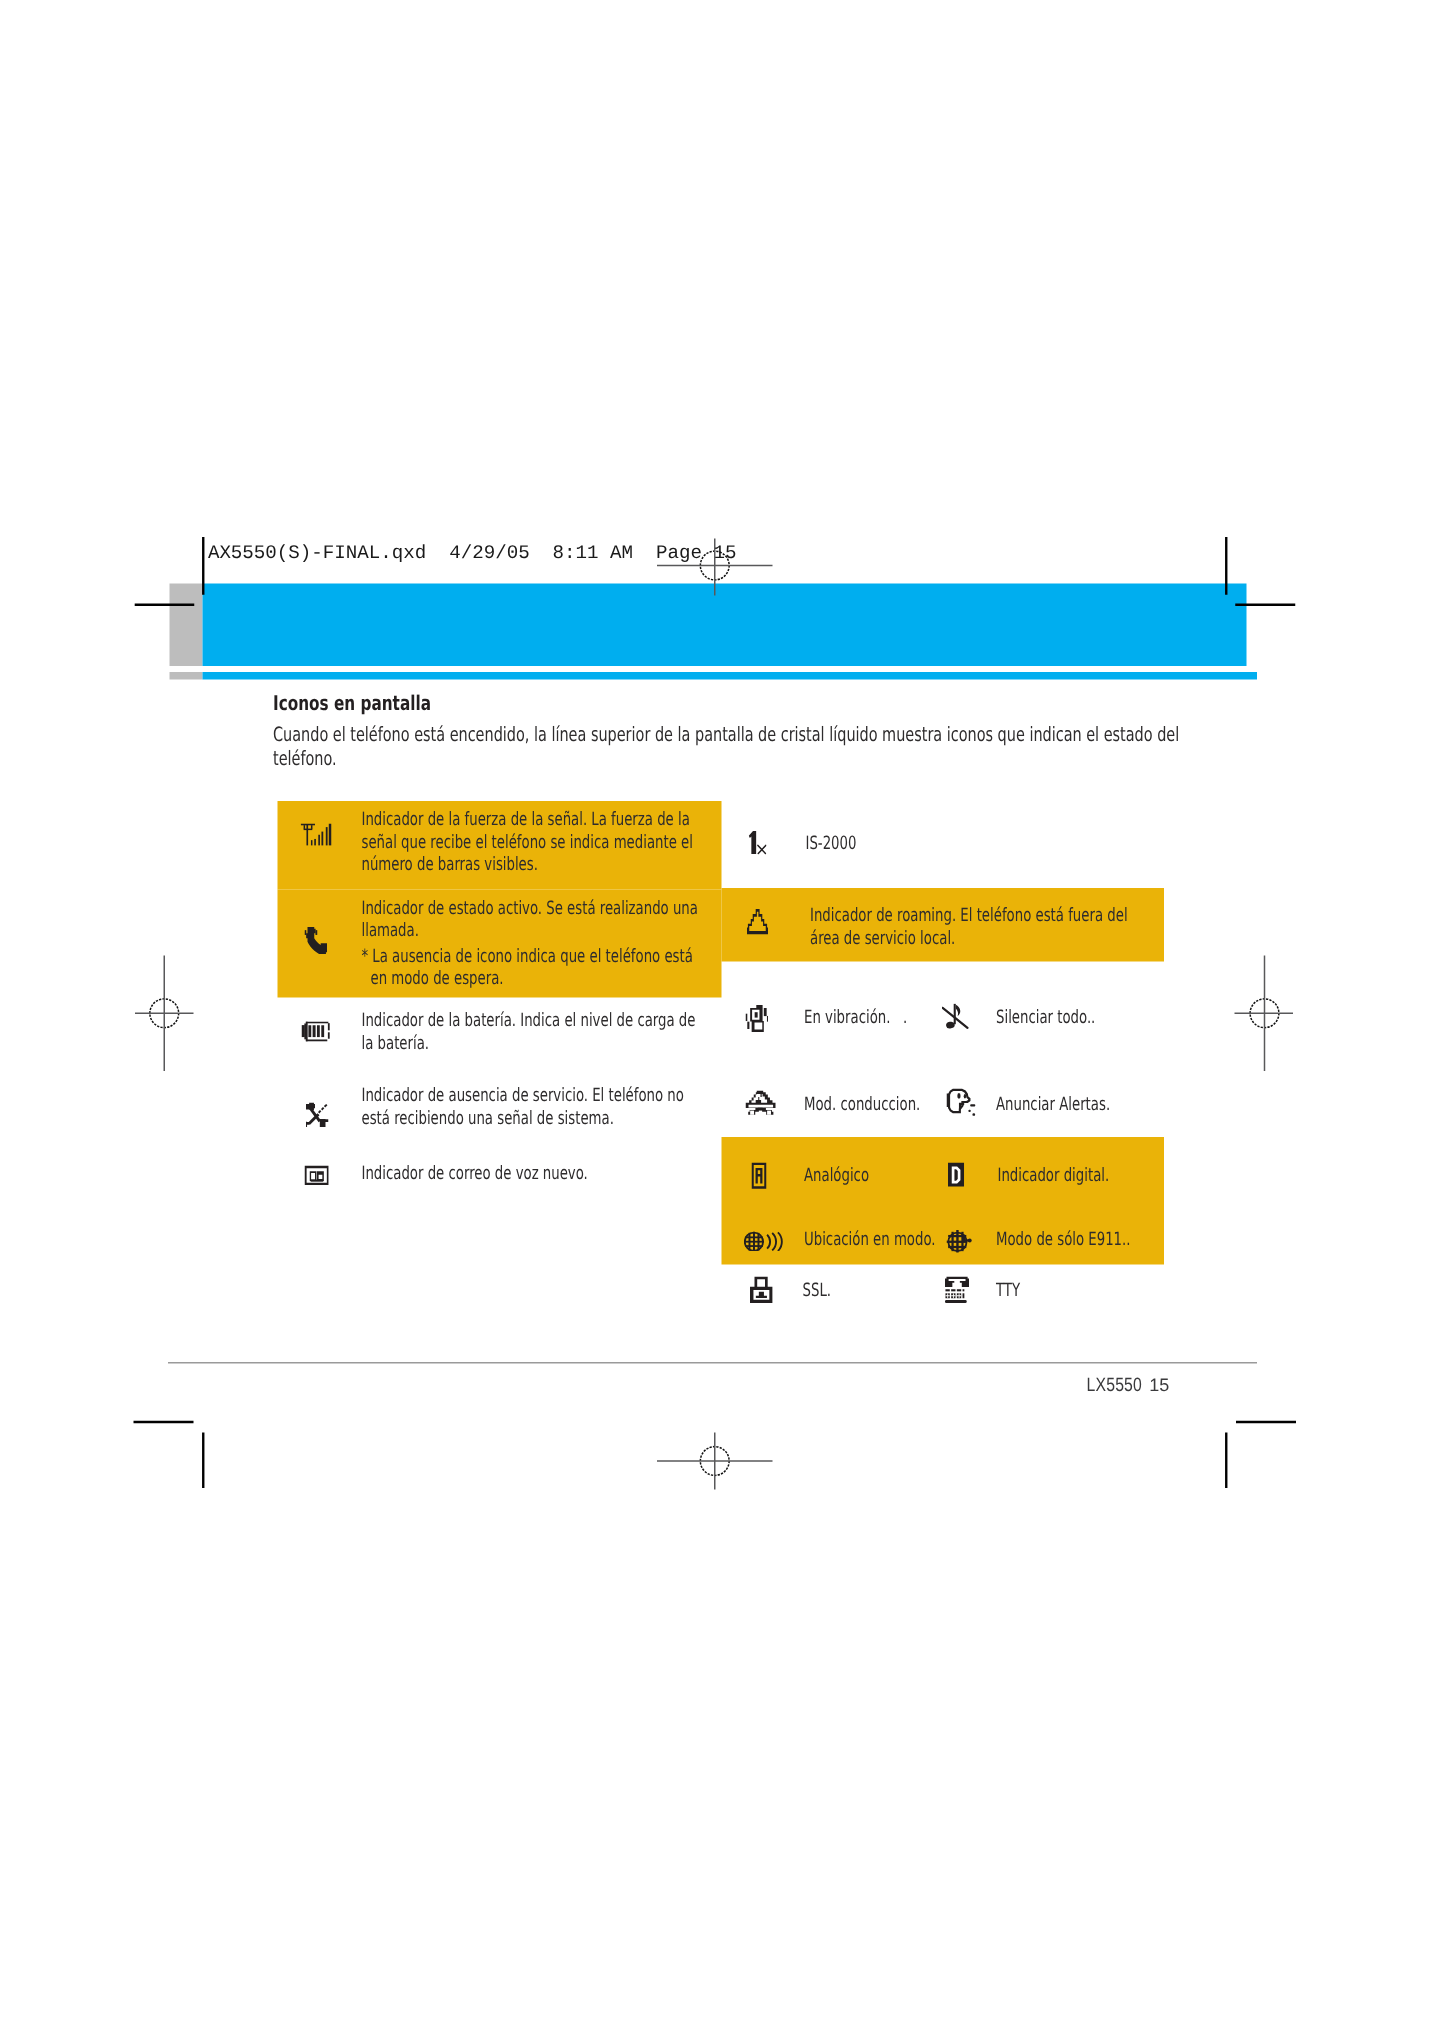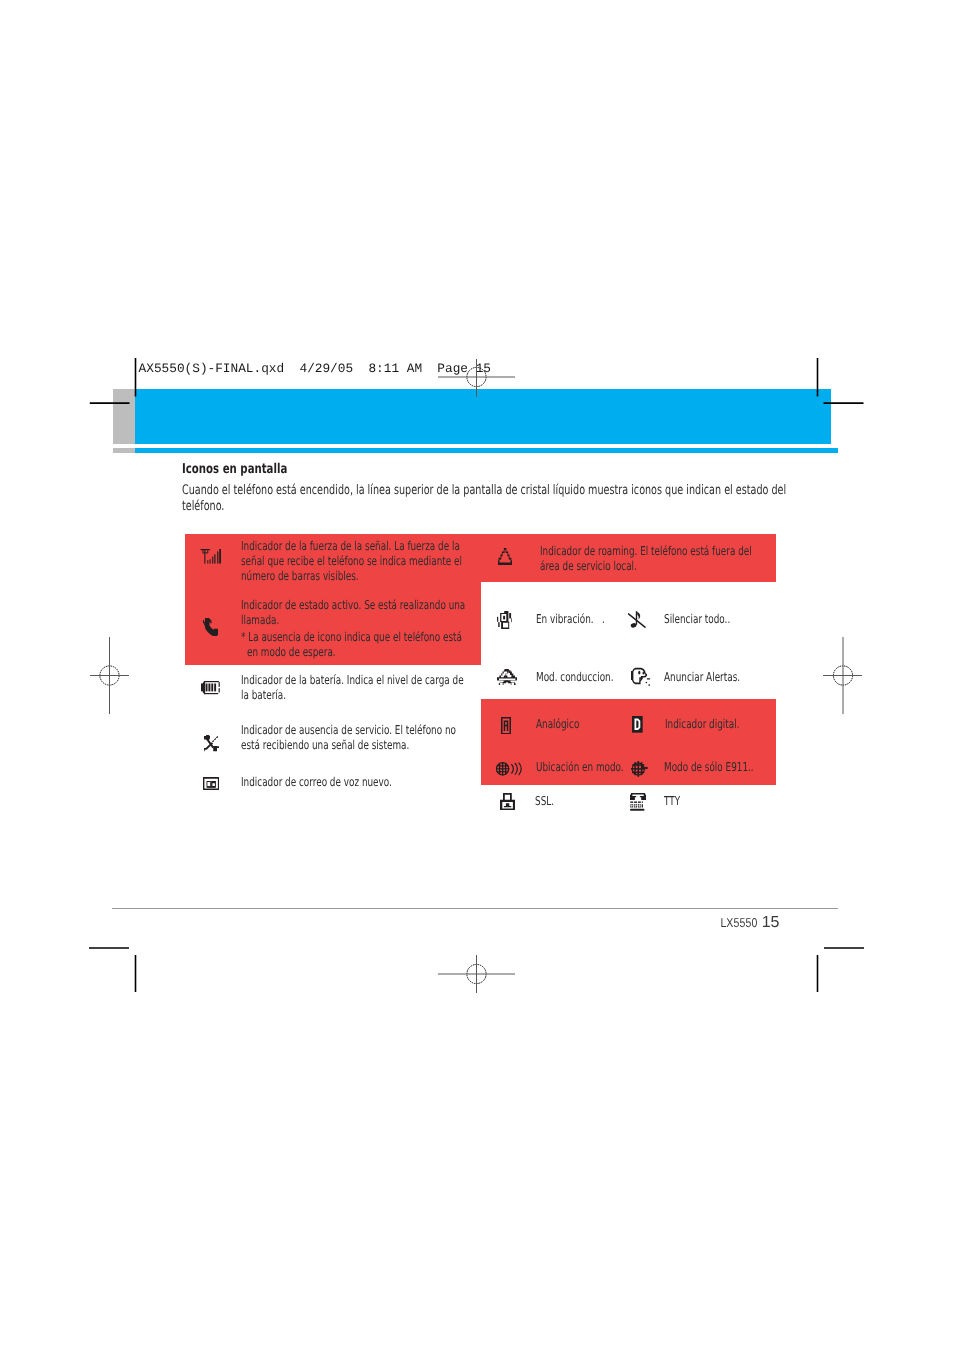--- a/index.html
+++ b/index.html
@@ -33,40 +33,40 @@
     font-weight:normal;font-size:13.2px;line-height:15.7px;color:#2e2c2d;
     transform:scaleX(0.811);transform-origin:0 0;
   }
 
   .cols{position:absolute;left:0;top:0;}
   .col{position:absolute;}
   .col-left{left:185.4px;top:533.8px;width:295.3px;}
   .col-right{left:481.4px;top:533.8px;width:294.2px;}
 
   .row{position:relative;box-sizing:border-box;}
-  .row.tint{background:#ef4444;}
+  .row.tint{background:#eab308;}
   .ic{position:absolute;display:block;}
   .rowtext{
     position:absolute;
     font-family:"DejaVu Sans",sans-serif;font-stretch:condensed;
     font-weight:normal;font-size:12.2px;line-height:15.0px;color:#2e2c2d;
     transform:scaleX(0.808);transform-origin:0 0;
   }
   .rownote{
     position:absolute;
     font-family:"DejaVu Sans",sans-serif;font-stretch:condensed;
     font-weight:normal;font-size:12.2px;line-height:15.0px;color:#2e2c2d;
     transform:scaleX(0.808);transform-origin:0 0;
   }
 
   .footer-rule{position:absolute;left:112.2px;top:907.8px;width:725.7px;height:1.5px;background:#9a9a9a;}
   .footer{position:absolute;left:0;top:913.6px;width:779.5px;text-align:right;
     font-family:"Liberation Sans",sans-serif;color:#3a3a3c;}
   .footer-model{font-size:12.9px;letter-spacing:0.15px;display:inline-block;transform:scaleX(0.815);transform-origin:100% 50%;}
-  .footer-page{font-size:16px;margin-left:0.2px;}
+  .footer-page{font-size:12px;margin-left:0.2px;}
 </style>
 </head>
 <body>
 
 <div class="page">
 
   <svg class="marks" width="954" height="1351" viewBox="0 0 954 1351">
 
     <line x1="135.5" y1="358" x2="135.5" y2="396.5" stroke="#000" stroke-width="1.6"></line>
 
@@ -179,20 +179,30 @@
           <svg class="ic" style="left:17.4px;top:11.1px" width="16.3" height="13.2" viewBox="0 0 16.3 13.2" fill="#231f20">
   <path d="M0 0 H16.3 V13.2 H0 Z M1.4 1.8 V11.5 H14.9 V1.8 Z" fill-rule="evenodd"></path>
   <path d="M3.5 3.9 H7.8 V10.4 H3.5 Z M4.4 5.0 V9.3 H7.0 V5.0 Z" fill-rule="evenodd"></path>
   <path d="M8.1 3.9 H12.9 V10.4 H8.1 Z M9.4 6.2 V9.0 H11.9 V6.2 Z" fill-rule="evenodd"></path>
   <rect x="4.1" y="9.4" width="8.4" height="1.4"></rect>
 </svg>
           <div class="rowtext" style="left:55.5px;top:8.9px;width:278px">Indicador de correo de voz nuevo.</div>
         </div>
       </div>
     <div class="col col-right" id="colRight">
+        <div class="row" style="height:58.6px">
+          <svg class="ic" style="left:17.5px;top:20.7px" width="12.3" height="15.4" viewBox="0 0 12.3 15.4" fill="#231f20">
+  <path d="M0.2 3.2 L3.0 0.0 H5.1 V15.4 H1.9 V3.7 L0.9 4.6 Z"></path>
+  <g stroke="#231f20" stroke-width="1.0" stroke-linecap="round" fill="none">
+    <line x1="6.3" y1="9.6" x2="11.3" y2="15.0"></line>
+    <line x1="11.5" y1="9.6" x2="6.5" y2="15.0"></line>
+  </g>
+</svg>
+          <div class="rowtext" style="left:55.8px;top:20.8px;white-space:pre">IS-2000</div>
+        </div>
         <div class="row tint" style="height:48.4px">
           <svg class="ic" style="left:16.2px;top:13.9px" width="14" height="17" viewBox="0 0 14.0 17.0" fill="#231f20">
   <path d="M5.8 0.0 H8.4 V3.4 H10.2 V6.6 H11.5 V9.8 H13.4 V12.4 H14.0 V17.0 H0.0 V12.4 H0.6 V9.8 H2.5 V6.6 H3.8 V3.4 H5.8 Z
            M6.6 1.8 H7.6 V5.1 H9.4 V8.3 H10.7 V11.4 H12.5 V14.6 H1.5 V11.4 H3.3 V8.3 H4.6 V5.1 H6.6 Z" fill-rule="evenodd"></path>
 </svg>
           <div class="rowtext" style="left:58.6px;top:10.3px;width:274px">Indicador de roaming. El teléfono está fuera del área de servicio local.</div>
         </div>
         <div class="row" style="height:73.3px">
           <svg class="ic" style="left:15.4px;top:28.9px" width="15.5" height="18.3" viewBox="0 0 15.5 18.3" fill="#231f20">
   <rect x="7.2" y="0.0" width="4.2" height="2.1"></rect>

